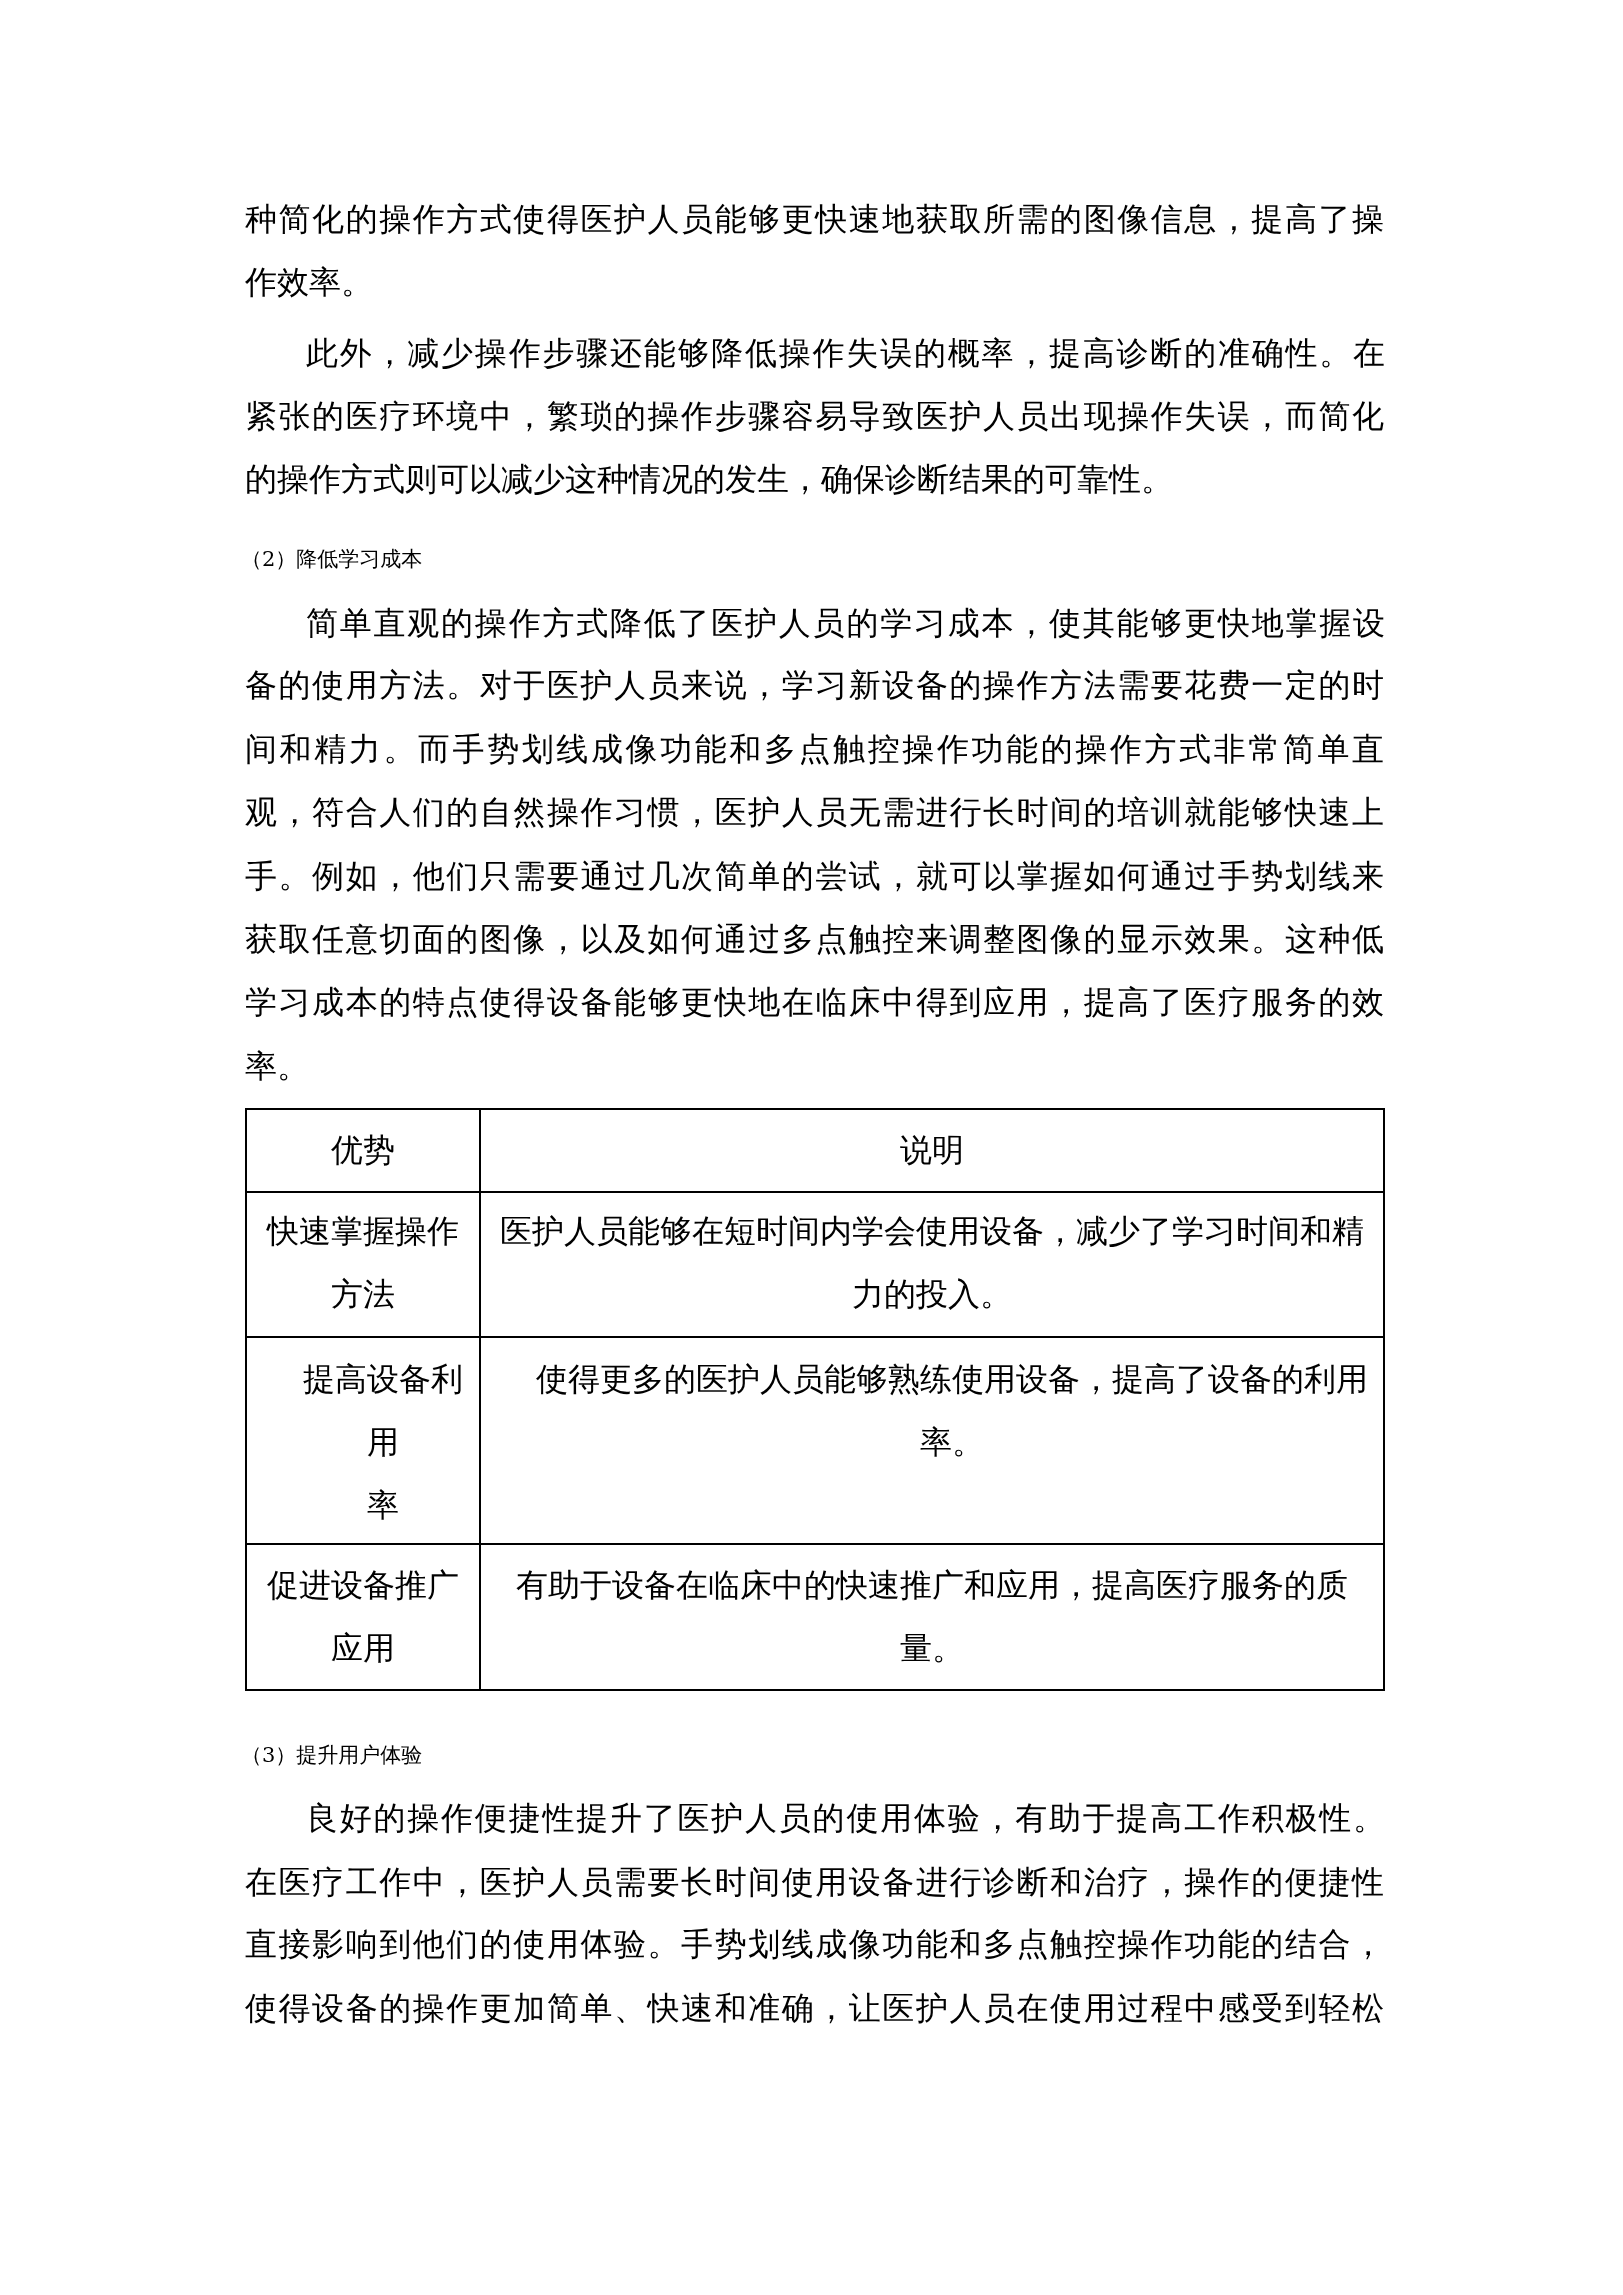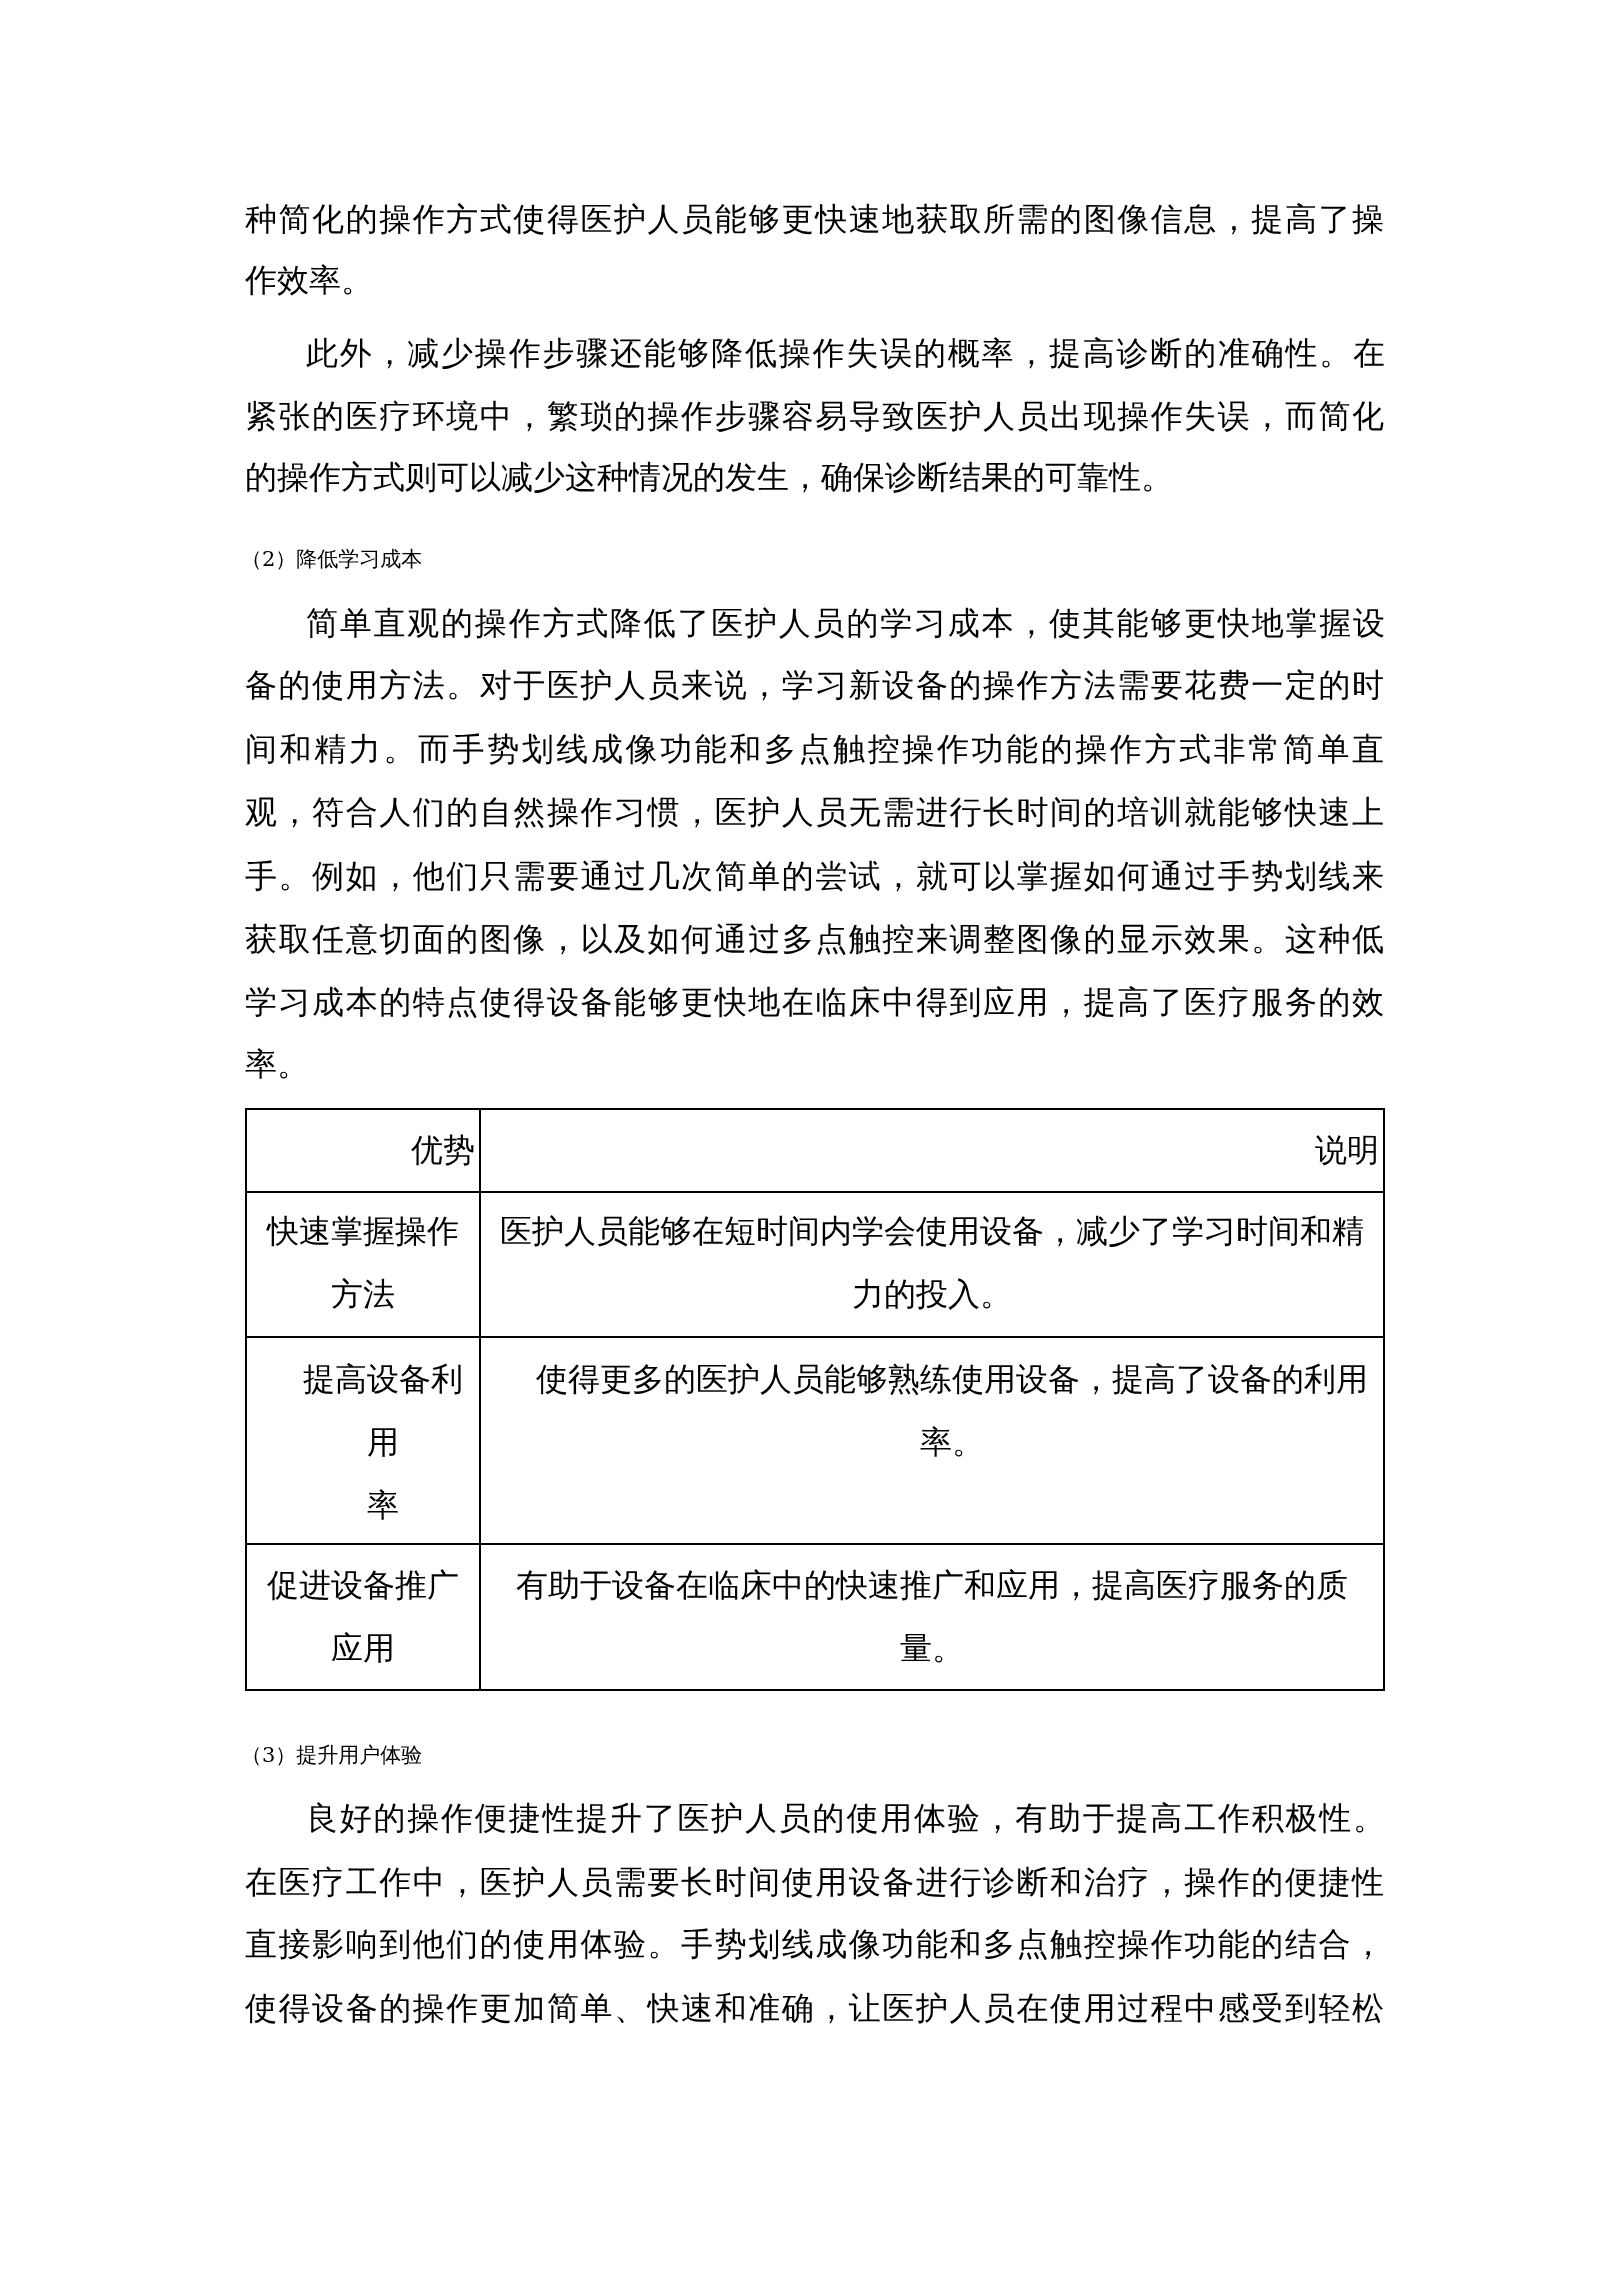--- a/index.html
+++ b/index.html
@@ -1,26 +1,26 @@
 <!DOCTYPE html>
 <html style="font-size:10.5px"><head>
 <meta charset="utf-8">
 <style>
   html, body { margin: 0; padding: 0; background: #ffffff; }
   body { width: 1623px; height: 2295px; position: relative; overflow: hidden;
          font-family: "DejaVu Serif", "Liberation Serif", serif; color: #000; }
   .line { position: absolute; left: 245px; width: 1139px; height: 63px; line-height: 63px;
           font-size: 32px; white-space: nowrap; text-align: justify; text-align-last: justify; }
-  .line.last { text-align-last: left; font-family: Liberation Mono, monospace; }
+  .line.last { text-align-last: left; }
   .line.indent { left: 306px; width: 1079px; }
   .heading { position: absolute; left: 241px; height: 52px; line-height: 52px; font-size: 21px; white-space: nowrap; }
   table.adv { position: absolute; left: 245px; top: 1108px; width: 1140px; border-collapse: collapse; table-layout: fixed; }
   table.adv td { border: 2px solid #000; font-size: 32px; text-align: center; vertical-align: top; padding: 9.2px 3.9px 6.5px 3.9px; line-height: 63px; }
   table.adv td.col1 { width: 224px; border-right-width: 1.3px; }
-  table.adv tr.h td { height: 65px; text-align: right; }
+  table.adv tr.h td { height: 65px; }
   table.adv tr.r2 td { height: 128px; padding-left: 44px; }
   table.adv tr.r1 td { height: 128px; font-family: Liberation Mono, monospace; }
   table.adv tr.r3 td { height: 64px; }
   table.adv tr.r4 td { height: 128px; margin-top: 28px; }
 </style>
 </head>
 <body>
 
 <div class="line" style="top:188px">种简化的操作方式使得医护人员能够更快速地获取所需的图像信息，提高了操</div>
 <div class="line last" style="top:251px">作效率。</div>

